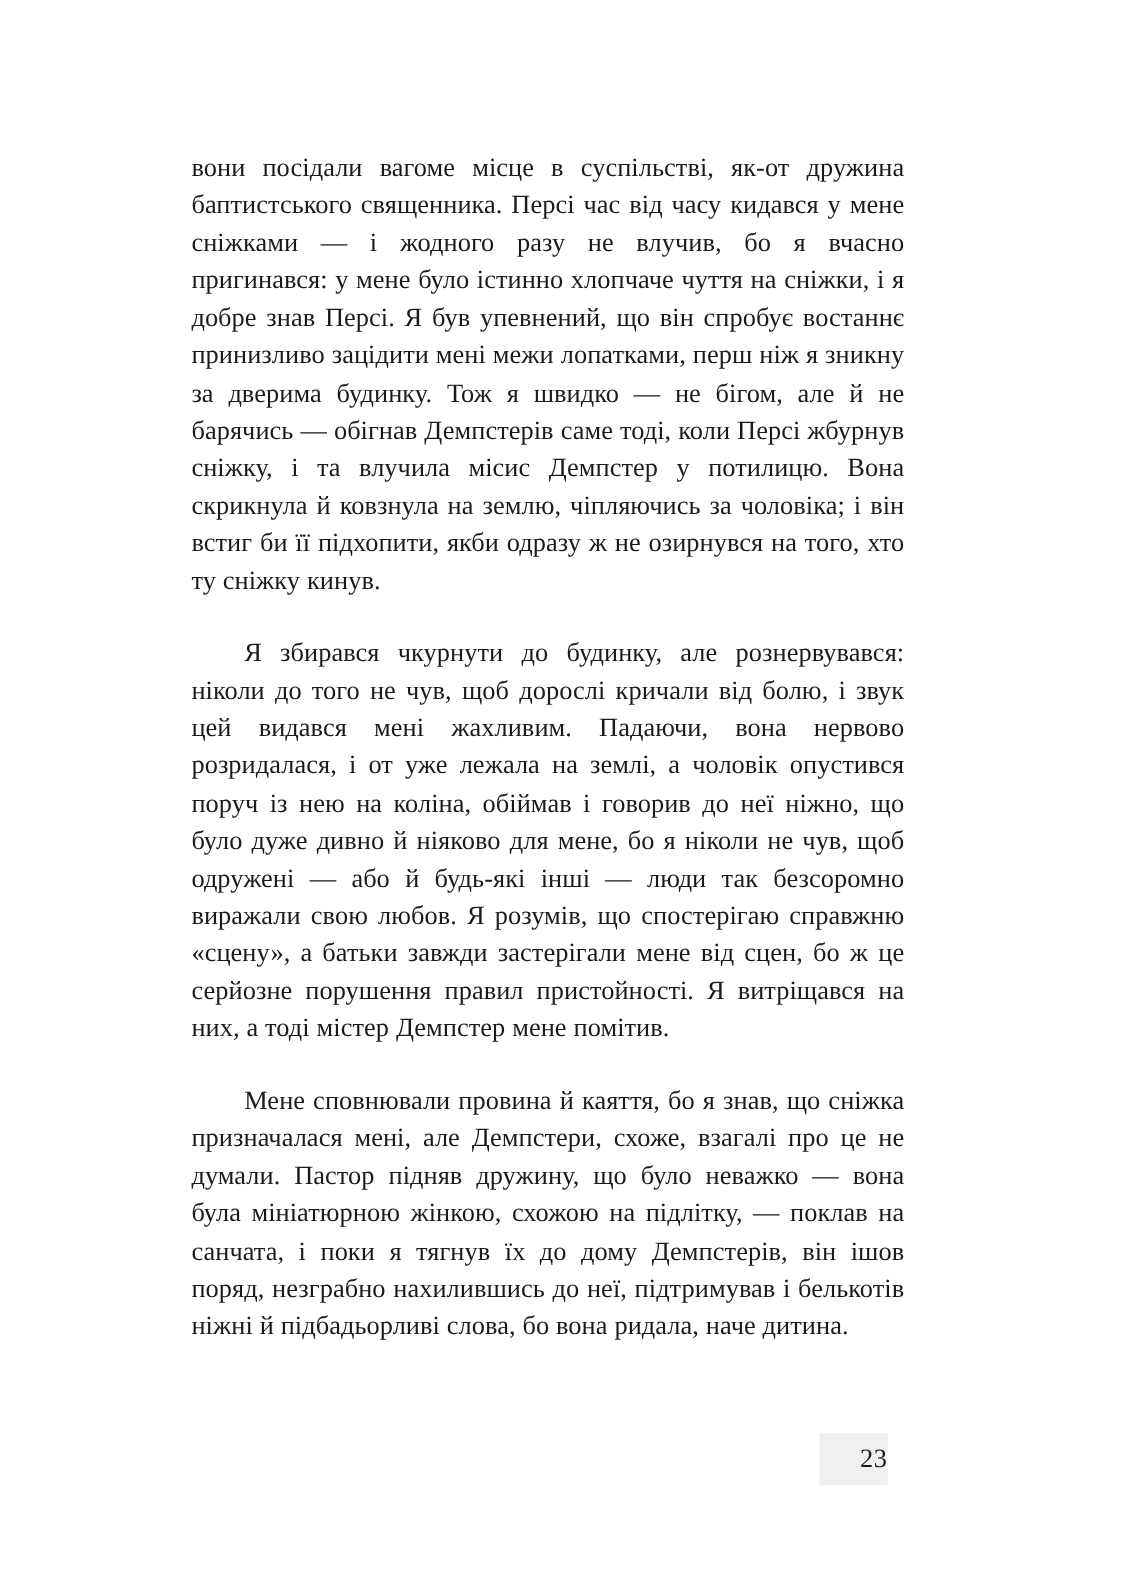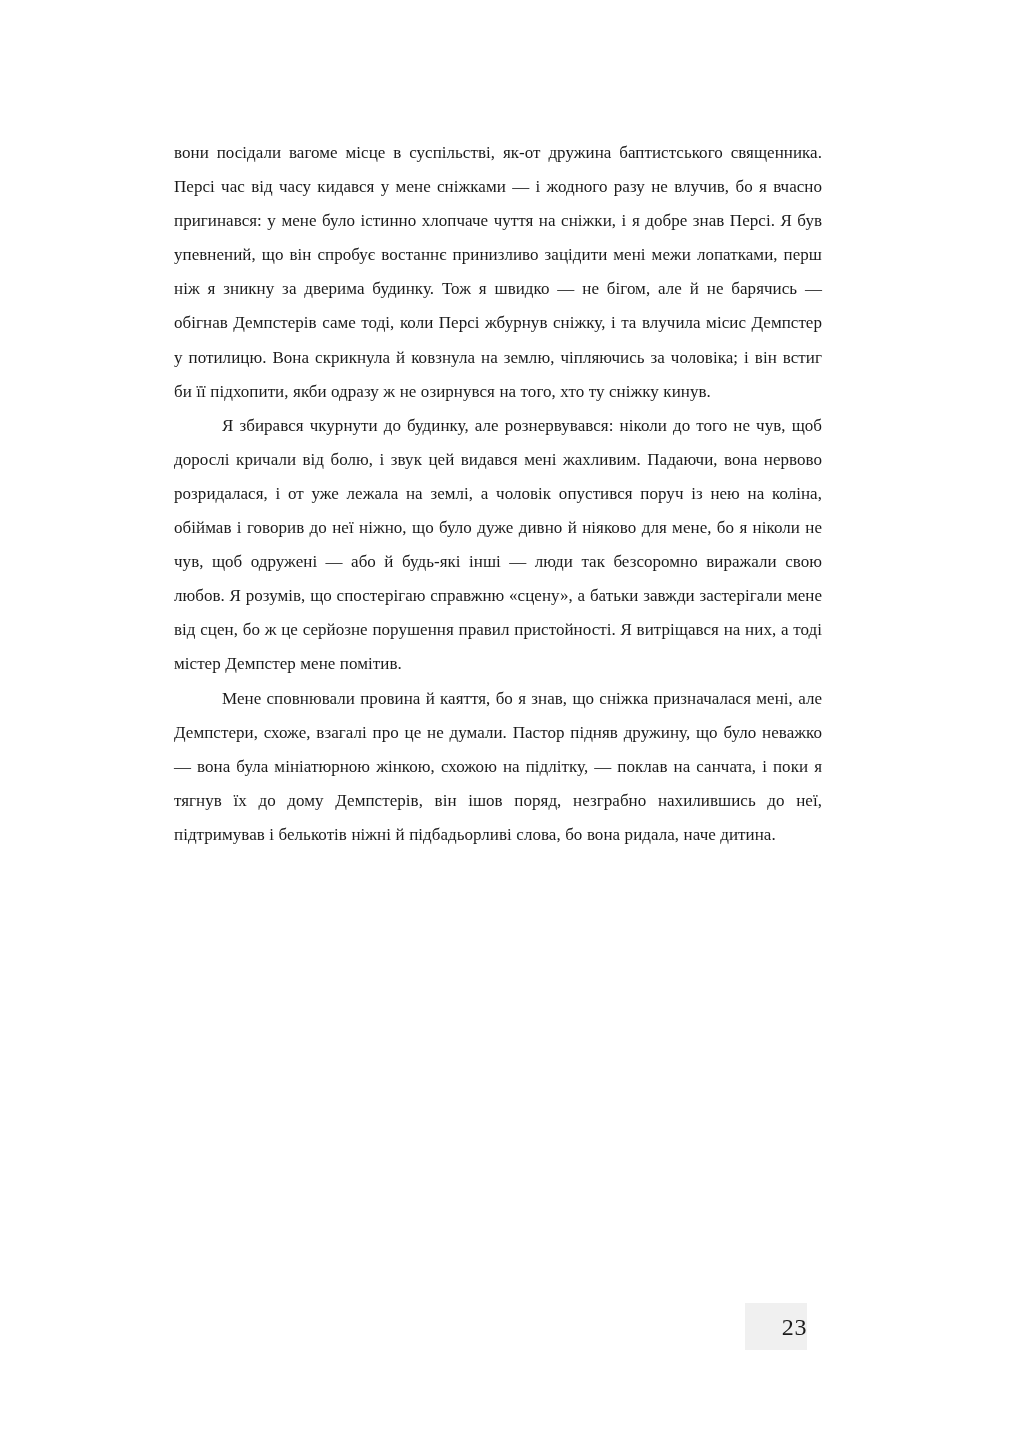--- a/index.html
+++ b/index.html
@@ -26,33 +26,34 @@
   .text-column {
     position: absolute;
     left: 174px;
     top: 136px;
     width: 648px;
   }
 
   .paragraph {
     margin: 0;
     padding: 0;
-    font-size: 17px;
+    font-size: 24px;
     line-height: 34.1px;
     color: #1a1a1a;
     text-align: justify;
     text-justify: inter-word;
     letter-spacing: 0.04px;
     word-spacing: 0.2px;
     hyphens: manual;
     -webkit-hyphens: manual;
   }
 
   .paragraph.indented {
     text-indent: 48px;
+    margin-top: 32px;
   }
 
   .page-number-box {
     position: absolute;
     left: 745px;
     top: 1303px;
     width: 62px;
     height: 47px;
     background: #f0f0f0;
     display: flex;

